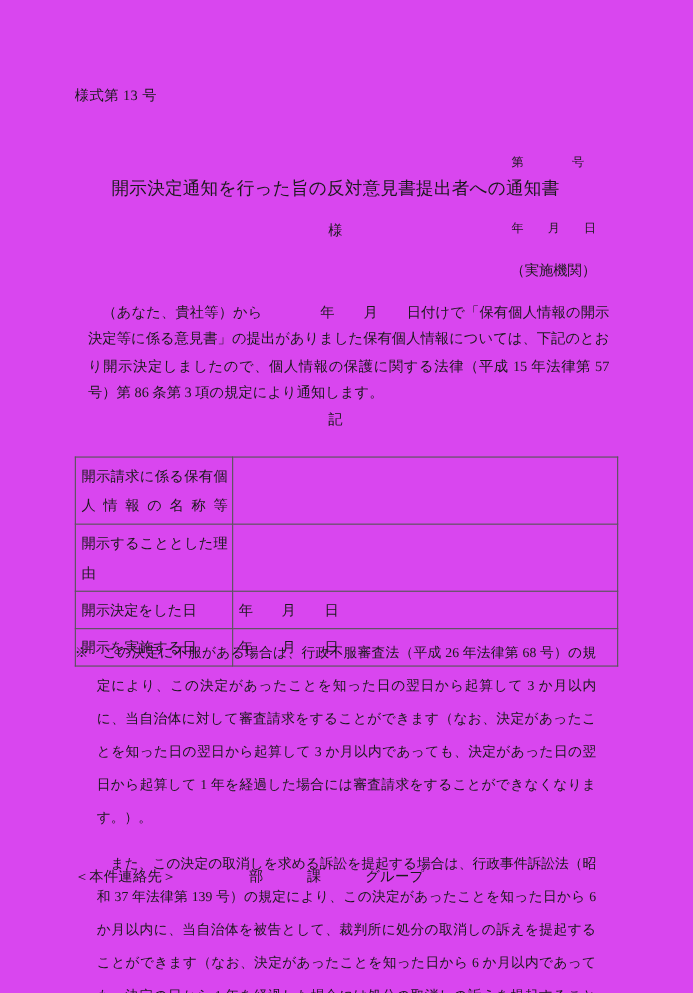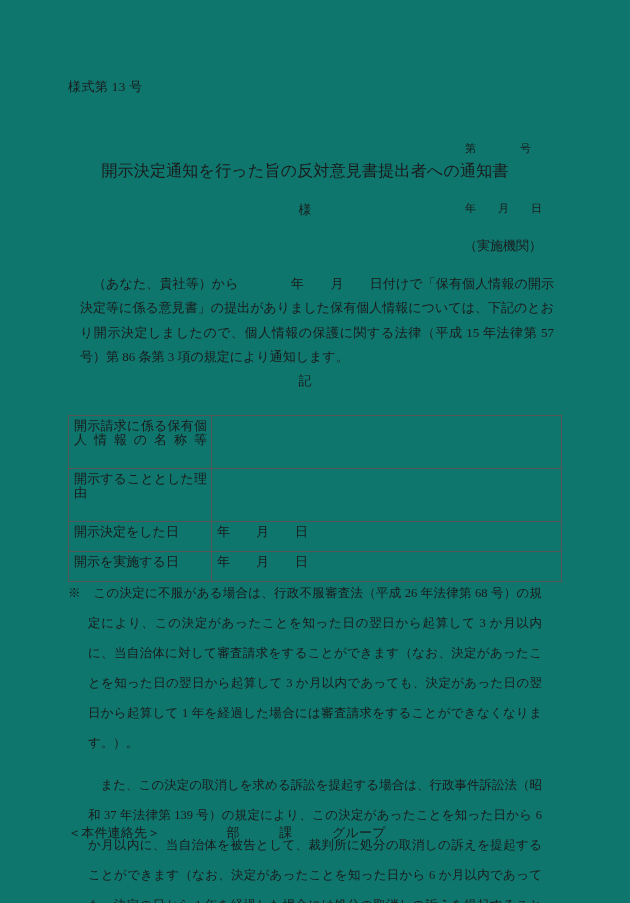--- a/index.html
+++ b/index.html
@@ -14,21 +14,21 @@
     position: relative;
     font-family: "Liberation Serif", "DejaVu Serif", serif;
     color: #1a1a1a;
     -webkit-font-smoothing: antialiased;
   }
   .page {
     position: absolute;
     left: 0; top: 0;
     width: 630px;
     height: 903px;
-    background: #0f766e;
+    background: #d946ef;
     overflow: hidden;
   }
   
   .content {
     position: absolute;
     left: 68px;
     top: 0;
     width: 474px;
   }
 
@@ -112,21 +112,21 @@
     top: 415px;
     width: 474px;
     border-collapse: collapse;
     table-layout: fixed;
     font-size: 13px;
   }
   .info-table td {
     border: 1px solid #555;
     padding: 3px 4px 3px 5px;
     vertical-align: top;
-    line-height: 14px;
+    line-height: 27px;
   }
   .info-table td.label {
     width: 133px;
     letter-spacing: 0;
   }
   .info-table td.label.spread {
     text-align: justify;
     text-justify: inter-character;
     text-align-last: justify;
   }
@@ -160,21 +160,20 @@
     text-indent: 1em;
   }
 
   
   .contact {
     position: absolute;
     left: 0;
     top: 788px;
     width: 474px;
     font-size: 13px;
-    margin-top: 36px;
   }
   .contact-line1 {
     white-space: pre;
     letter-spacing: .2px;
   }
   .contact-line2 {
     white-space: pre;
     margin-top: 4px;
     padding-left: 6.4em;
     font-family: "Liberation Mono", "DejaVu Sans Mono", monospace;

